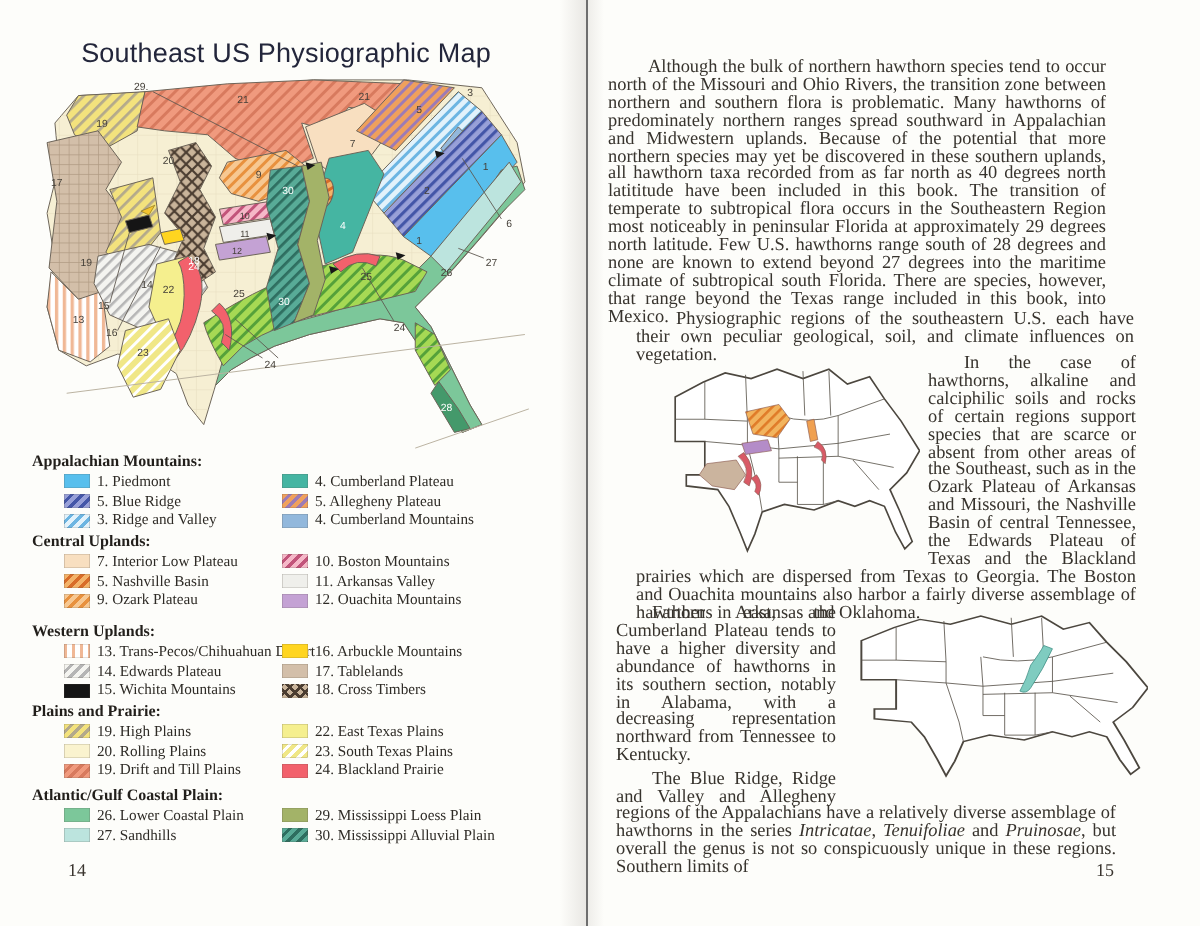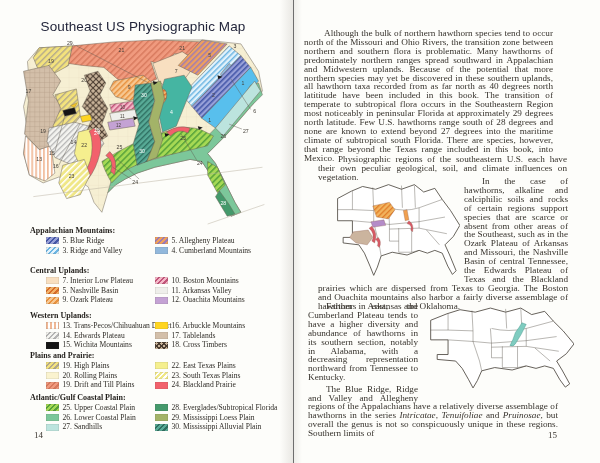--- a/index.html
+++ b/index.html
@@ -14,21 +14,21 @@
   .gutter-line{position:absolute;left:293px;top:0;width:1.4px;height:100%;background:#6e6e6e;}
   .gutter-shade-r{position:absolute;left:294px;top:0;width:8px;height:100%;
     background:linear-gradient(90deg,rgba(110,100,90,0.10),rgba(110,100,90,0));}
 
   
   .map-title{position:absolute;left:14px;top:19px;width:258px;text-align:center;
     font-family:"Liberation Sans",sans-serif;font-weight:normal;font-size:13.5px;
     color:#23263b;letter-spacing:.1px;}
   .bigmap{position:absolute;left:16px;top:38px;width:254px;height:188px;}
 
-  .legend-group{position:absolute;left:30px;width:252px;}
+  .legend-group{position:absolute;left:16px;width:252px;}
   #lg0{top:226px}#lg1{top:266px}#lg2{top:311px}#lg3{top:351px}#lg4{top:393px}
   .lhead{font-weight:bold;font-size:8px;line-height:9px;color:#221f1b;margin-bottom:1px;}
   .lrow{display:flex;align-items:center;height:9.8px;padding-left:16px;}
   .lcell{display:flex;align-items:center;width:109px;flex:none;}
   .lcell.rt{width:auto;}
   .sw{width:13px;height:7px;margin-right:3.5px;flex:none;
     box-shadow:inset 0 0 0 .3px rgba(90,80,70,.35);}
   .llabel{font-size:7.6px;white-space:nowrap;color:#2e2b26;line-height:8px;}
 
   .pagenum{position:absolute;font-size:9px;color:#3a352f;}
@@ -234,20 +234,30 @@
     <text class="mlab" x="33" y="119">15</text>
     <text class="mlab" x="37" y="133">16</text>
     <text class="mlab w" x="208" y="171">28</text>
   </g>
 </svg>
 
 <div class="legend-group" id="lg0">
   <div class="lhead">Appalachian Mountains:</div>
   <div class="lrow">
     <div class="lcell">
+        <span class="sw" style="background: rgb(88, 191, 237);"></span>
+        <span class="llabel">1. Piedmont</span>
+      </div>
+    <div class="lcell rt">
+        <span class="sw" style="background: rgb(69, 181, 162);"></span>
+        <span class="llabel">4. Cumberland Plateau</span>
+      </div>
+  </div>
+  <div class="lrow">
+    <div class="lcell">
         <span class="sw" style="background: repeating-linear-gradient(135deg, rgb(152, 160, 216) 0px, rgb(152, 160, 216) 2.2px, rgb(68, 86, 168) 2.2px, rgb(68, 86, 168) 3.8px);"></span>
         <span class="llabel">5. Blue Ridge</span>
       </div>
     <div class="lcell rt">
         <span class="sw" style="background: repeating-linear-gradient(135deg, rgb(239, 160, 92) 0px, rgb(239, 160, 92) 2.2px, rgb(157, 123, 181) 2.2px, rgb(157, 123, 181) 3.8px);"></span>
         <span class="llabel">5. Allegheny Plateau</span>
       </div>
   </div>
   <div class="lrow">
     <div class="lcell">
@@ -358,30 +368,20 @@
       </div>
     <div class="lcell rt">
         <span class="sw" style="background: rgb(242, 97, 108);"></span>
         <span class="llabel">24. Blackland Prairie</span>
       </div>
   </div>
 </div>
 
 <div class="legend-group" id="lg4">
   <div class="lhead">Atlantic/Gulf Coastal Plain:</div>
-  <div class="lrow">
-    <div class="lcell">
-        <span class="sw" style="background: repeating-linear-gradient(135deg, rgb(166, 217, 84) 0px, rgb(166, 217, 84) 2.2px, rgb(85, 161, 58) 2.2px, rgb(85, 161, 58) 3.8px);"></span>
-        <span class="llabel">25. Upper Coastal Plain</span>
-      </div>
-    <div class="lcell rt">
-        <span class="sw" style="background: rgb(68, 153, 107);"></span>
-        <span class="llabel">28. Everglades/Subtropical Florida</span>
-      </div>
-  </div>
   <div class="lrow">
     <div class="lcell">
         <span class="sw" style="background: rgb(124, 199, 154);"></span>
         <span class="llabel">26. Lower Coastal Plain</span>
       </div>
     <div class="lcell rt">
         <span class="sw" style="background: rgb(163, 179, 104);"></span>
         <span class="llabel">29. Mississippi Loess Plain</span>
       </div>
   </div>

